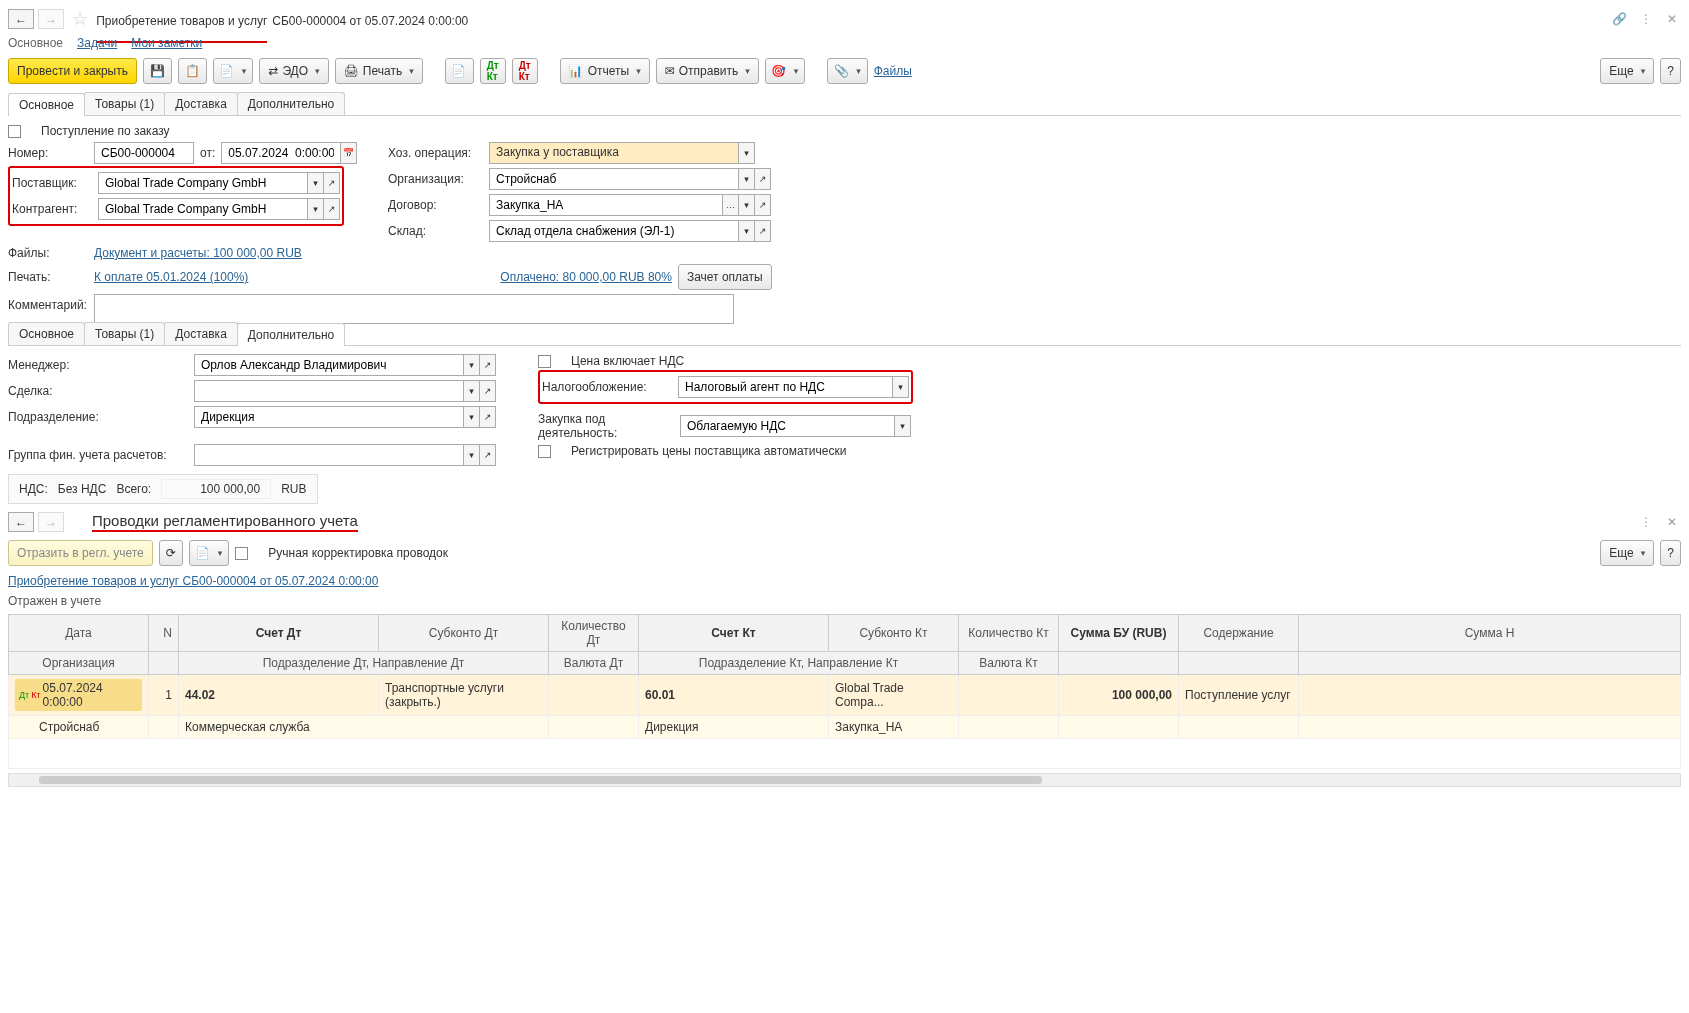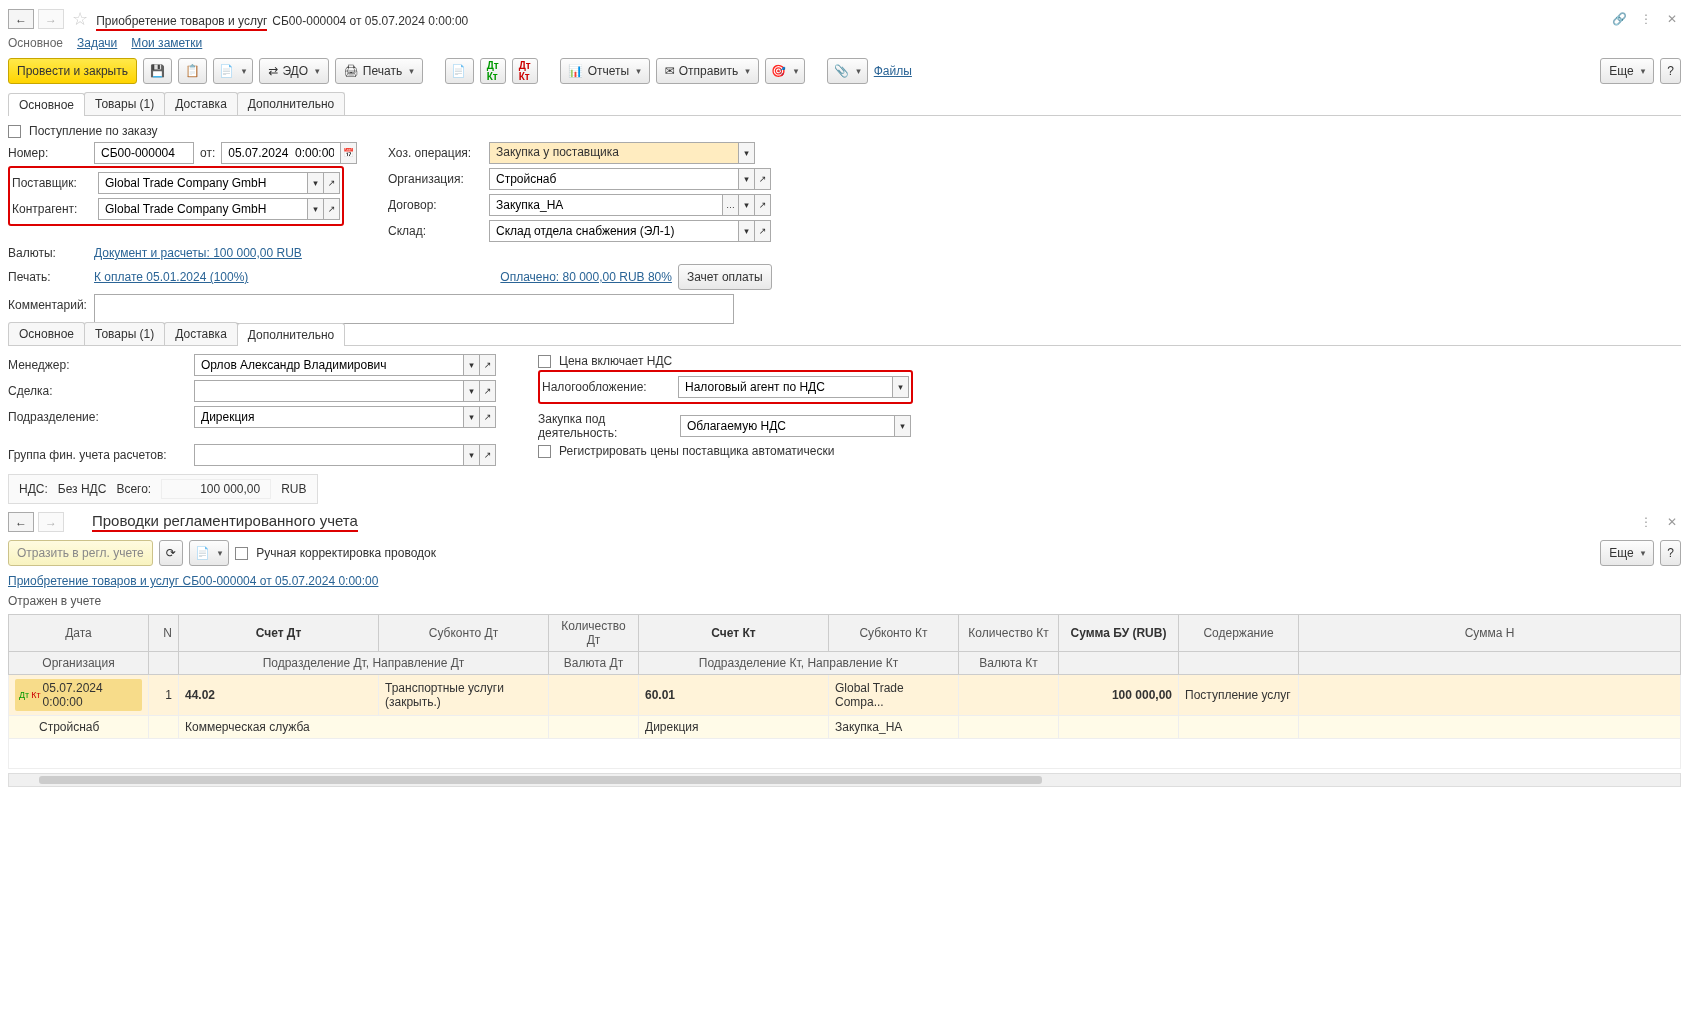--- a/index.html
+++ b/index.html
@@ -1,21 +1,21 @@
 <!DOCTYPE html>
 <html><head>
 <meta charset="utf-8">
 <style>
 * { box-sizing: border-box; font-family: Arial, sans-serif; font-size: 12px; }
 body { margin: 0; padding: 8px; background: #fff; color: #333; }
 .header-row { display: flex; align-items: center; margin-bottom: 6px; gap: 4px; }
 .nav-btn { border: 1px solid #aaa; background: #f5f5f5; width: 26px; height: 20px; display: inline-flex; align-items: center; justify-content: center; cursor: pointer; }
 .star-icon { color: #ccc; font-size: 18px; margin: 0 4px; }
 .doc-title { font-size: 18px; font-weight: 400; }
-.title-underline { border-bottom: 2px solid #d00; padding-bottom: 1px; }
+.title-underline { border-bottom: 2px solid #d00; padding-bottom: 13px; }
 .header-right { margin-left: auto; display: flex; gap: 8px; align-items: center; }
 .icon-btn-plain { width: 18px; height: 18px; display: inline-flex; align-items: center; justify-content: center; color: #999; cursor: pointer; }
 .link-bar { display: flex; gap: 14px; margin-bottom: 6px; }
 .link-bar a { color: #333; text-decoration: none; }
 .link-bar a.link-active { color: #666; }
 .link-bar a.link { color: #2a6496; text-decoration: underline; }
 .toolbar { display: flex; gap: 6px; align-items: center; margin-bottom: 8px; padding-top: 2px; }
 .tb-btn { border: 1px solid #aaa; background: linear-gradient(#fdfdfd,#e8e8e8); height: 26px; padding: 0 8px; display: inline-flex; align-items: center; gap: 4px; cursor: pointer; border-radius: 3px; }
 .tb-btn.yellow { background: linear-gradient(#ffe94a,#ffd400); border-color:#c7a600; }
 .tb-btn.icon { padding: 0 6px; }
@@ -41,21 +41,21 @@
 .totals-box { display:flex; align-items:center; gap:10px; border:1px solid #ddd; padding:4px 10px; background:#fafafa; }
 .amt-box { border:1px solid #eee; padding:2px 10px; min-width:110px; text-align:right; }
 .section2-title { font-size:15px; border-bottom:2px solid #d00; display:inline-block; padding-bottom:1px; }
 .table { width:100%; border-collapse:collapse; margin-top:4px; }
 .table th { border:1px solid #ccc; background:#f2f2f2; padding:4px 6px; text-align:center; font-weight:normal; color:#555; height:22px; }
 .table th.bold { font-weight:bold; color:#333; }
 .table td { border:1px solid #eee; padding:4px 6px; height:22px; }
 .table tr.datarow td { background:#fff3d9; }
 .table tr.datarow2 td { background:#fffbe8; }
 .date-badge { background:#f7dc8a; padding:2px 4px; border-radius:2px; display:inline-flex; align-items:center; gap:2px; }
-.chk { display:inline-flex; align-items:center; gap:8px; }
+.chk { display:inline-flex; align-items:center; gap:20px; }
 .chk-box { width:13px; height:13px; border:1px solid #888; display:inline-block; background:#fff; }
 .scroll-stub { height:14px; background:#f0f0f0; border:1px solid #ddd; margin-top:4px; position:relative; }
 .scroll-thumb { position:absolute; left:30px; width:60%; height:8px; top:2px; background:#ccc; border-radius:3px; }
 .green-txt{color:#090;font-weight:bold;font-size:10px;}
 .red-txt{color:#c00;font-weight:bold;font-size:10px;}
 </style>
 </head>
 <body>
 
 
@@ -188,21 +188,21 @@
         <span class="fl2">Склад:</span>
         <span class="fld">
             <input style="width: 250px;" value="Склад отдела снабжения (ЭЛ-1)">
             <span class="dd">▾</span>
             <span class="open">↗</span>
           </span>
       </div>
     </div>
   </div>
   <div class="form-row">
-    <span class="fl">Валюты:</span>
+    <span class="fl">Файлы:</span>
     <a class="link-txt">Документ и расчеты: 100 000,00 RUB</a>
   </div>
   <div class="form-row">
     <span class="fl">Печать:</span>
     <a class="link-txt">К оплате 05.01.2024 (100%)</a>
     <span style="width:240px"></span>
     <a class="link-txt">Оплачено: 80 000,00 RUB 80%</a>
     <span class="tb-btn">Зачет оплаты</span>
   </div>
   <div class="form-row">

